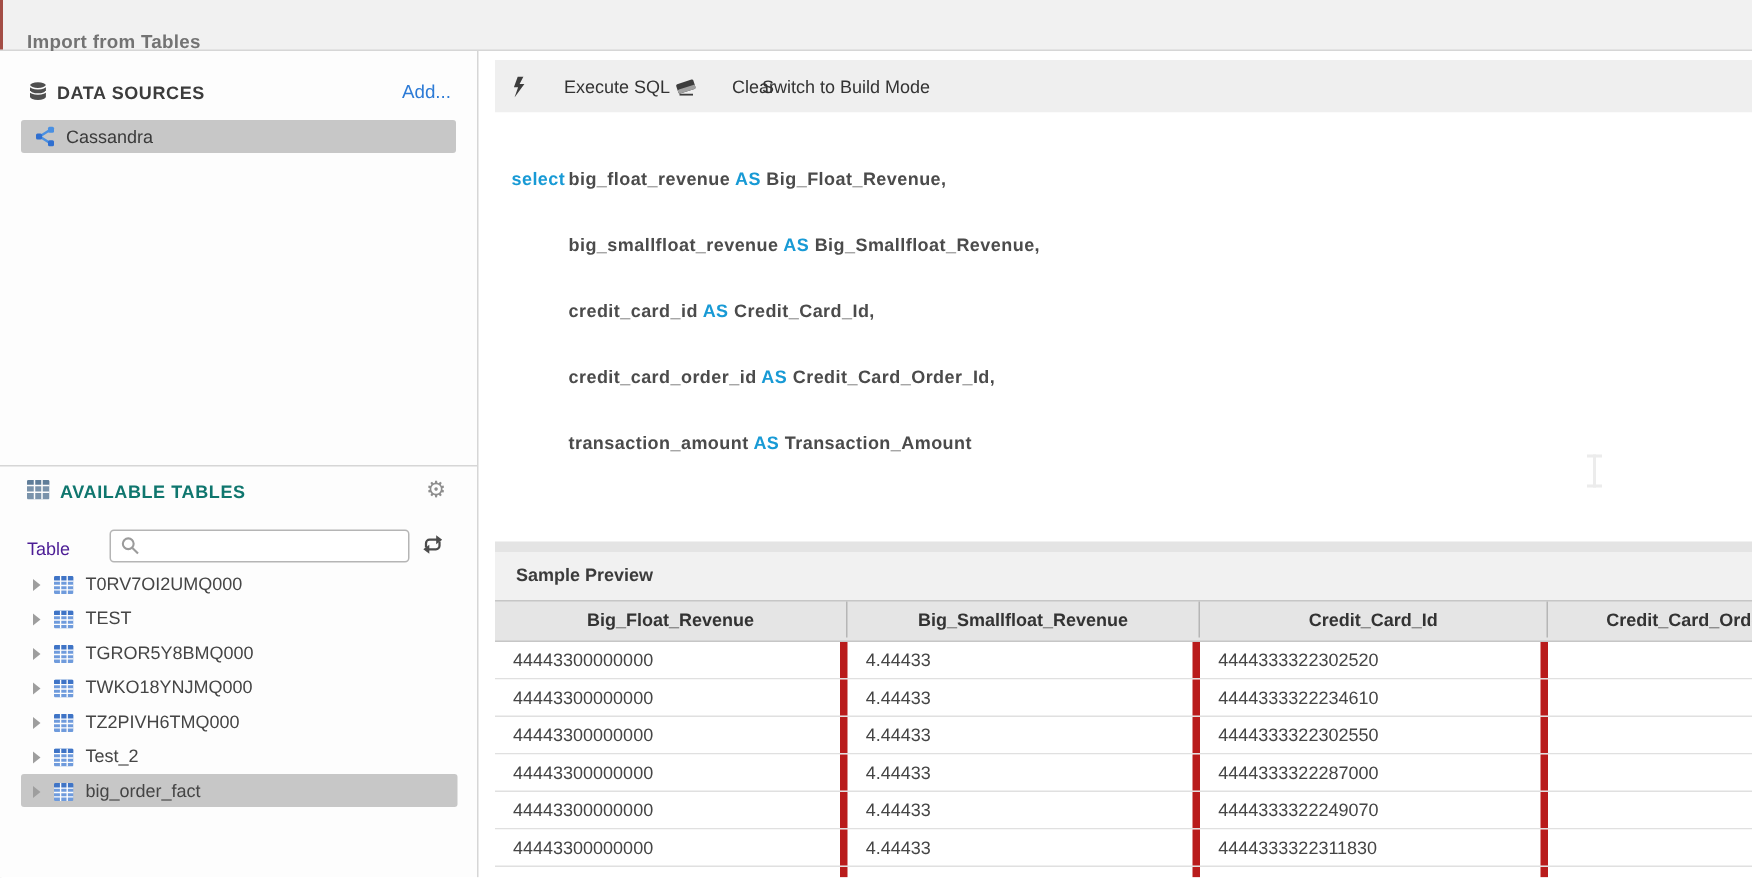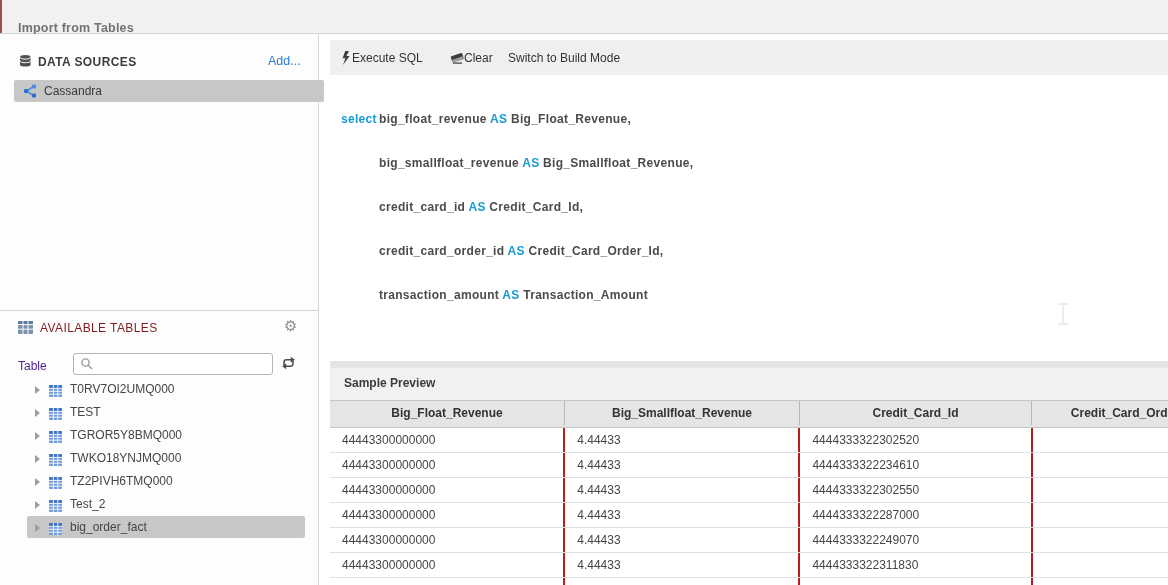--- a/index.html
+++ b/index.html
@@ -17,50 +17,50 @@
   .left-edge { position:absolute; left:0; top:34px; width:1px; height:551px; background:#ababab; }
 
   
   .sidebar { position:absolute; left:0; top:34px; width:318px; height:551px;
     background:#fdfdfd; border-right:1px solid #d6d6d6; }
   .ds-icon { position:absolute; left:18px; top:20px; }
   .ds-title { position:absolute; left:38px; top:21px; font-size:12px; font-weight:bold;
     color:#3c3c3c; letter-spacing:.4px; }
   .add-link { position:absolute; left:268px; top:20px; font-size:12.5px; color:#2d7bd6; cursor:pointer; }
   .cassandra { position:absolute; left:14px; top:46px; width:290px; height:22px;
-    background:#c7c7c7; border-radius:2px;padding-left:20px; }
+    background:#c7c7c7; border-radius:2px; }
   .cassandra .cass-icon { position:absolute; left:9px; top:4px; }
   .cassandra .cass-label { position:absolute; left:30px; top:0; line-height:22px;
     font-size:12px; color:#3a3a3a; }
   .section-divider { position:absolute; left:0; top:276px; width:318px; height:1px; background:#d6d6d6; }
   .at-icon { position:absolute; left:18px; top:286px; }
-  .at-title { position:absolute; left:40px; top:287px; font-size:12px; font-weight:normal;
-    color:#7f1d1d; letter-spacing:.4px; }
+  .at-title { position:absolute; left:40px; top:287px; font-size:12px; font-weight:bold;
+    color:#0f766e; letter-spacing:.4px; }
   .gear { position:absolute; left:284px; top:283px; font-family:"DejaVu Sans",sans-serif;
     font-size:15px; color:#8e8e8e; cursor:pointer; }
   .filter-label { position:absolute; left:18px; top:325px; font-size:12px; color:#4c1d95; }
   .search-box { position:absolute; left:73px; top:319px; width:198px; height:20px;
     border:1px solid #b5b5b5; border-radius:3px; background:#fff; }
   .search-box svg { position:absolute; left:6px; top:3px; }
   .search-box input { position:absolute; left:26px; top:1px; width:168px; height:18px;
     border:none; outline:none; font-size:12px; font-family:inherit; background:transparent; }
   .refresh { position:absolute; left:280px; top:321px; cursor:pointer; }
   .table-list { position:absolute; left:0; top:344px; width:318px; }
-  .tbl-item { position:relative; height:23px; cursor:pointer;margin-left:13px; }
+  .tbl-item { position:relative; height:23px; cursor:pointer; }
   .tbl-item.selected::before { content:''; position:absolute; left:14px; right:13px;
     top:0; bottom:1px; background:#c7c7c7; border-radius:2px; z-index:0; }
   .expander { position:absolute; left:22px; top:8px; width:0; height:0; z-index:1;
     border-left:5px solid #9e9e9e; border-top:4px solid transparent; border-bottom:4px solid transparent; }
   .tbl-icon { position:absolute; left:36px; top:5px; z-index:1; }
   .tbl-label { position:absolute; left:57px; top:0; line-height:23px; font-size:12px;
     color:#454545; z-index:1; }
 
   
   .toolbar { position:absolute; left:330px; top:40px; width:838px; height:35px; background:#efefef; }
-  .tb-btn { position:absolute; top:0; height:35px; display:flex; align-items:center; gap:0;
+  .tb-btn { position:absolute; top:0; height:35px; display:flex; align-items:center; gap:24px;
     font-size:12px; color:#333; cursor:pointer; white-space:nowrap; }
   .tb-exec { left:11px; }
   .tb-clear { left:120px; }
   .tb-switch { left:178px; }
 
   
   .sql-area { position:absolute; left:330px; top:75px; width:838px; height:286px;
     background:#ffffff; padding-top:10px; cursor:text; }
   .sql-line { padding-left:11px; white-space:pre; font-size:12px; font-weight:bold;
     letter-spacing:.3px; line-height:20px; color:#4b4b4b;margin-top:24px; }
@@ -71,21 +71,21 @@
   .divider-strip { position:absolute; left:330px; top:361px; width:838px; height:7px; background:#e4e4e4; }
   .preview-band { position:absolute; left:330px; top:368px; width:838px; height:32px; background:#f1f1f1; }
   .preview-band .pv-title { position:absolute; left:14px; top:0; line-height:30px;
     font-size:12px; font-weight:bold; color:#3b3b3b; }
   .preview-wrap { position:absolute; left:330px; top:400px; width:838px; height:185px; overflow:hidden; }
   .pv-header { display:flex; width:907px; height:26px; background:#e5e5e5;
     border-top:1px solid #c6c6c6; border-bottom:1px solid #c6c6c6; }
   .pv-hcell { height:24px; border-right:1px solid #b6b6b6; font-weight:bold; font-size:12px;
     color:#333; text-align:center; line-height:25px; overflow:hidden; white-space:nowrap; }
   .pv-row { display:flex; width:907px; height:24px; border-bottom:1px solid #e0e0e0; background:#fff; }
-  .pv-cell { height:24px; border-right:2px solid #b91c1c; font-size:12px; color:#454545;
+  .pv-cell { height:24px; border-right:5px solid #b91c1c; font-size:12px; color:#454545;
     line-height:25px; padding-left:12px; overflow:hidden; white-space:nowrap; }
 
   
   .ibeam { position:absolute; left:1056px; top:302px; width:14px; height:24px; }
   .ibeam .stem { position:absolute; left:6px; top:1px; width:2px; height:22px; background:#ececec; }
   .ibeam .bar-t { position:absolute; left:2px; top:1px; width:10px; height:2px; background:#ececec; }
   .ibeam .bar-b { position:absolute; left:2px; top:21px; width:10px; height:2px; background:#ececec; }
 </style>
 </head>
 <body>

